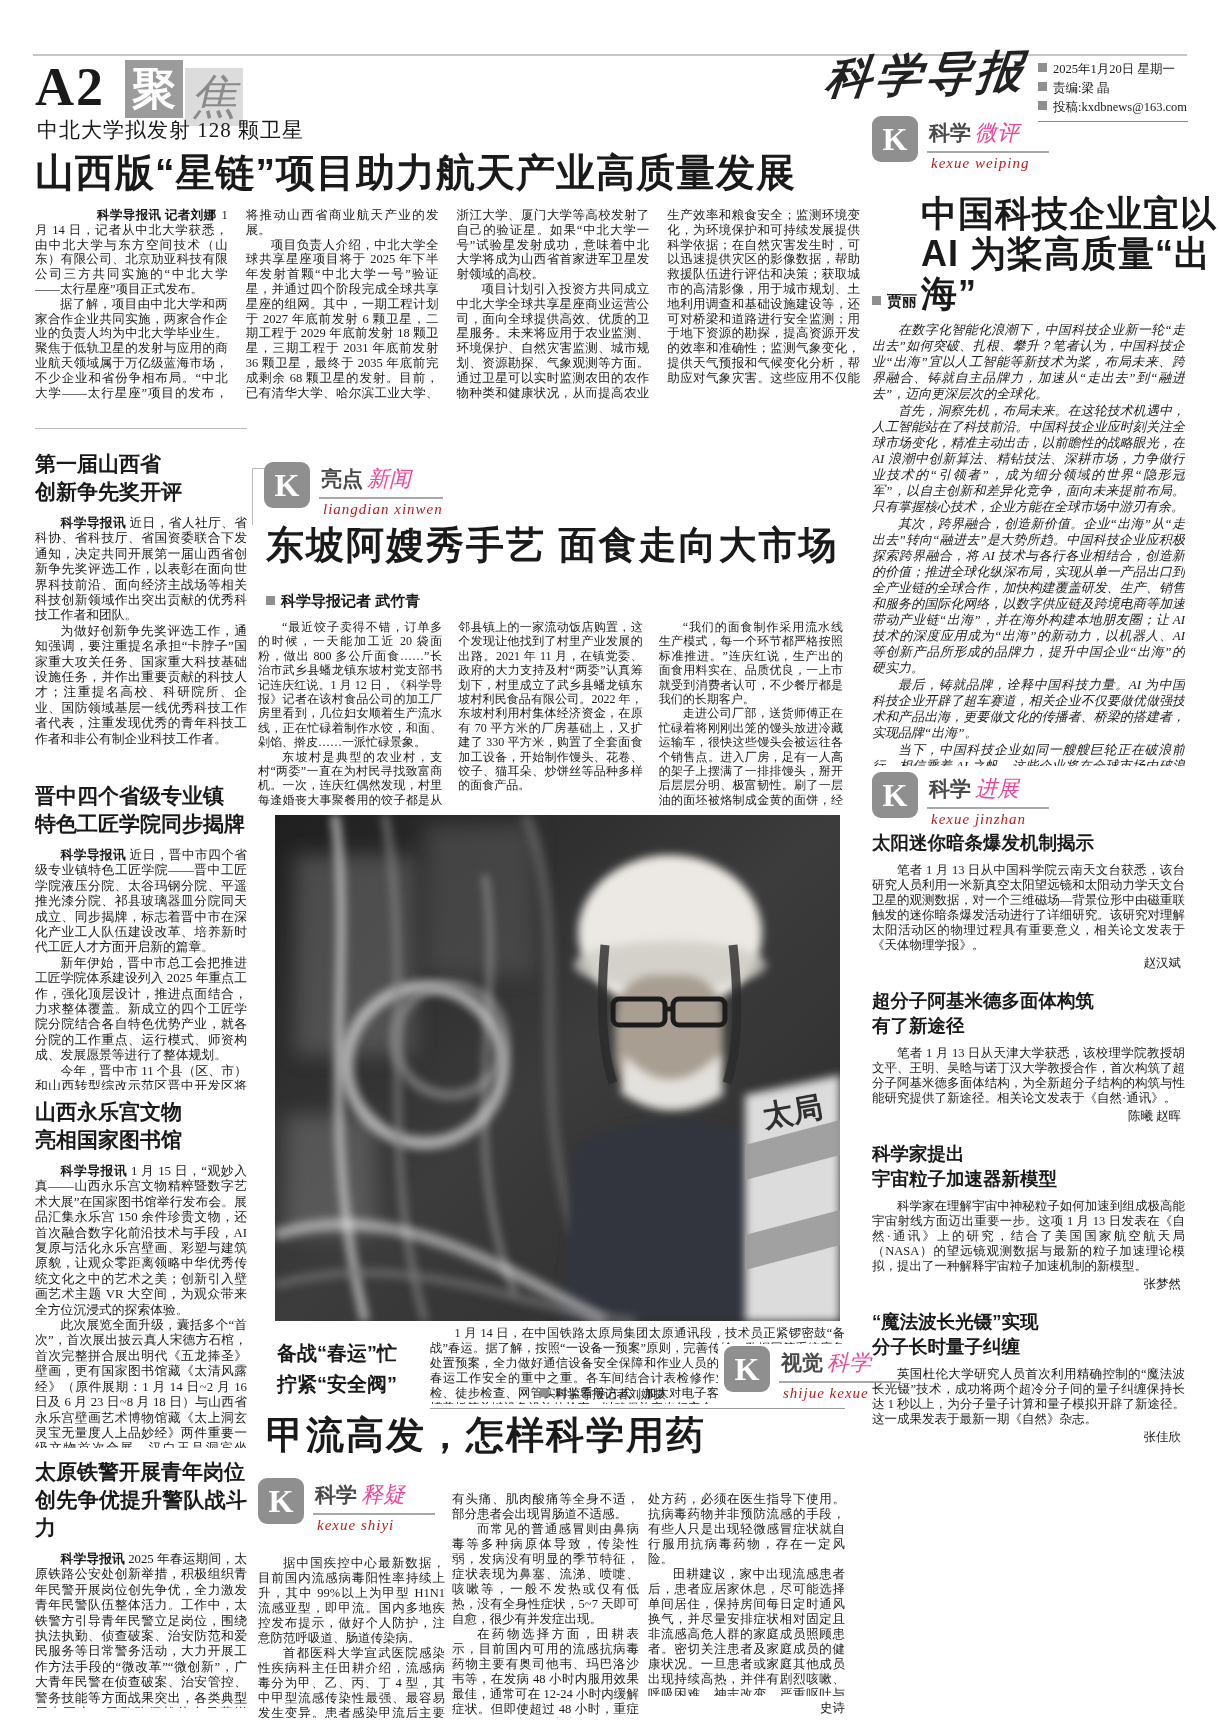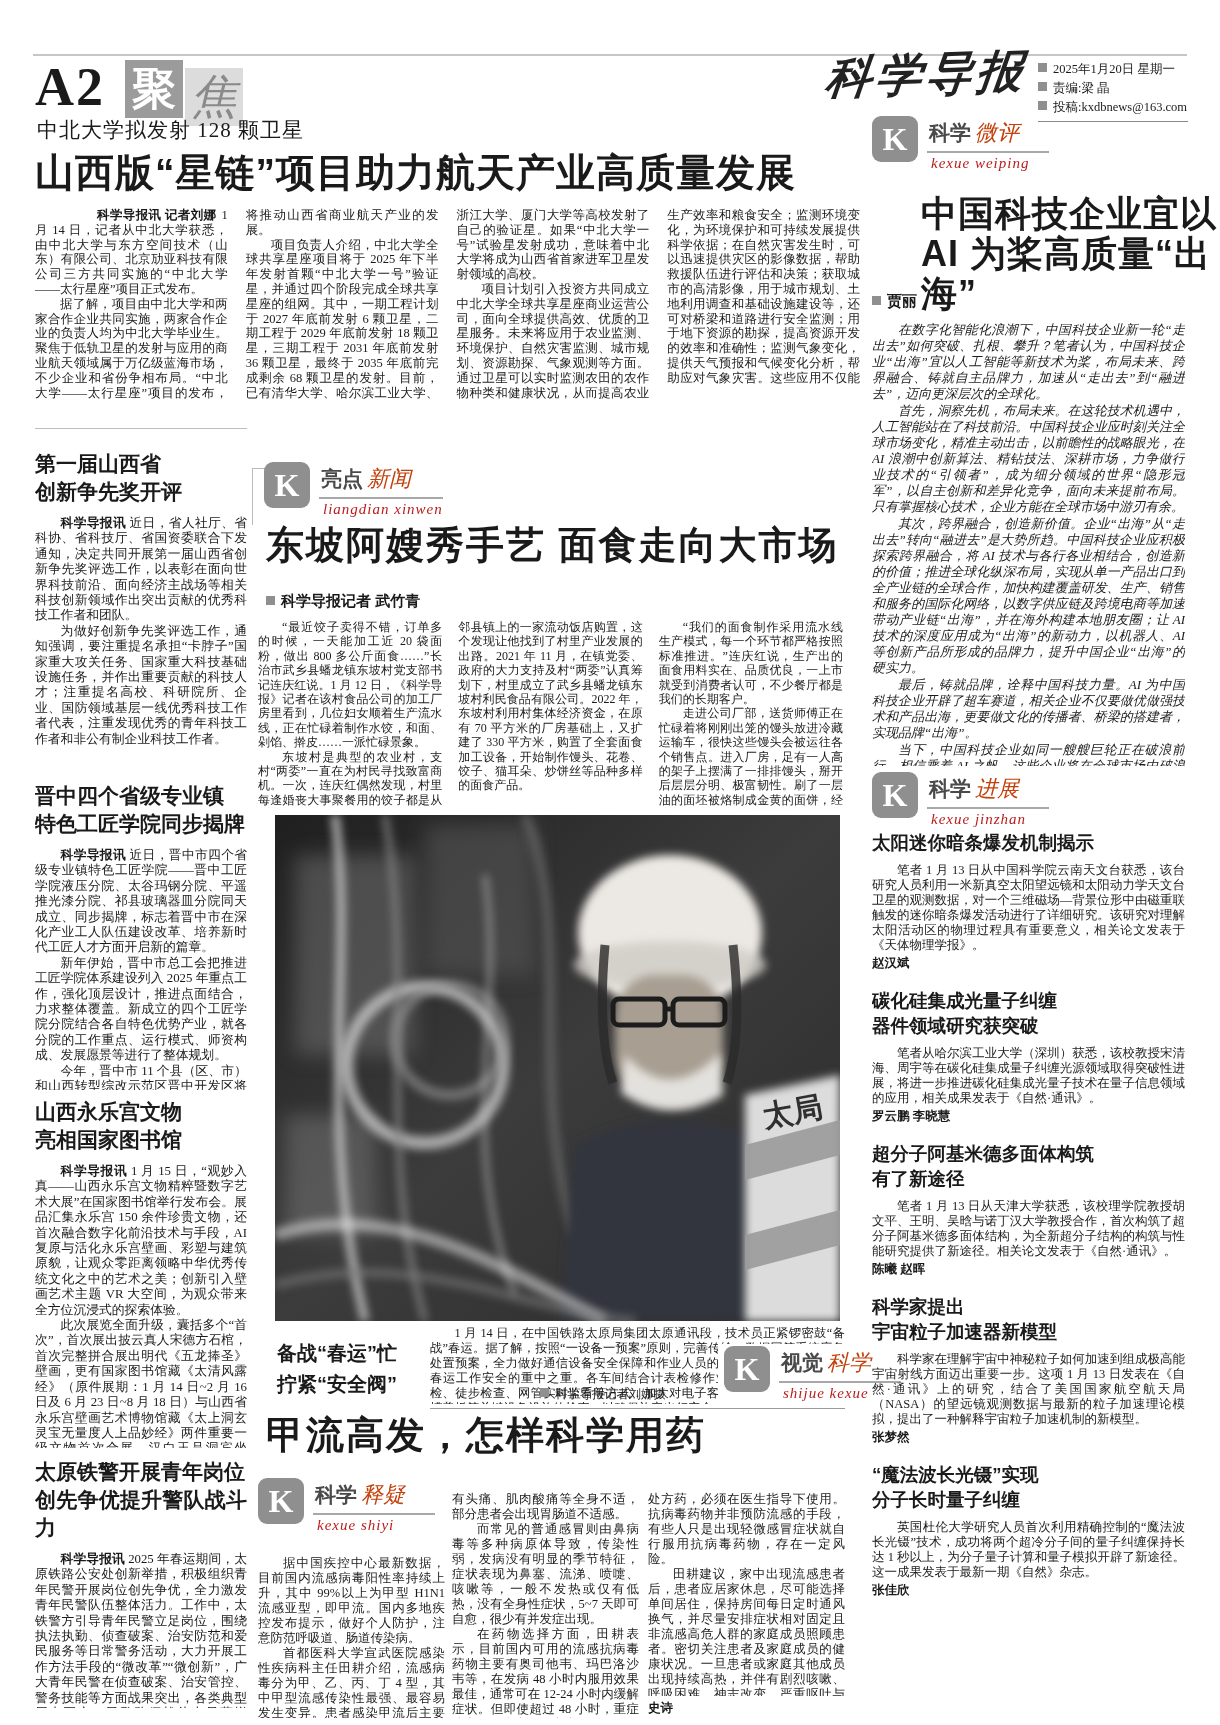--- a/index.html
+++ b/index.html
@@ -3,21 +3,21 @@
 <meta charset="utf-8">
 <style>
   html,body{margin:0;padding:0;background:#e9e9e9;}
   .page{position:relative;width:1220px;height:1725px;margin:0 auto;background:#ffffff;
         font-family:"Liberation Serif","DejaVu Serif",serif;color:#1a1a1a;overflow:hidden;}
   .sans{font-family:"Liberation Sans","DejaVu Sans",sans-serif;}
   .pre{white-space:pre-line;}
   .just{text-align:justify;}
   p{margin:0;text-indent:2em;}
   p.flush{text-indent:0;}
-  .sig{text-align:left;font-weight:bold;padding-right:4px;}
+  .sig{text-align:right;font-weight:normal;padding-right:4px;}
   .sq{display:inline-block;width:9px;height:9px;background:#8f8f8f;margin-right:6px;vertical-align:1px;}
 
   
   .top-rule{position:absolute;left:33px;right:33px;top:54px;height:2px;background:#c6c6c6;}
   .page-no{position:absolute;left:35px;top:56px;font-size:54px;font-weight:bold;letter-spacing:2px;}
   .focus-logo{position:absolute;left:125px;top:60px;display:flex;}
   .focus-tile1{width:58px;height:58px;background:#9b9b9b;color:#fff;font-size:44px;font-weight:bold;
                display:flex;align-items:center;justify-content:center;}
   .focus-tile2{width:58px;height:58px;background:#dcdcdc;color:#8a8a8a;font-size:46px;font-style:italic;
                display:flex;align-items:center;justify-content:center;margin-left:2px;margin-top:8px;
@@ -42,21 +42,21 @@
   .rail-article h2{margin:0 0 10px 0;font-size:21px;line-height:28px;font-weight:bold;}
 
   
   .badge{position:absolute;display:flex;gap:9px;align-items:flex-start;}
   .badge .tile{width:46px;height:46px;background:#8f8f8f;border-radius:9px;color:#fff;
                font-family:"Liberation Serif",serif;font-weight:bold;font-size:32px;
                display:flex;align-items:center;justify-content:center;}
   .badge .lblrow{display:flex;align-items:baseline;gap:4px;border-bottom:2px solid #a8a8a8;
                  padding:2px 30px 3px 2px;}
   .badge .lbl-main{font-size:21px;font-weight:bold;color:#4a4a4a;}
-  .badge .lbl-script{font-size:22px;font-style:italic;color:#c2410c;font-family:"Liberation Serif",serif;}
+  .badge .lbl-script{font-size:22px;font-style:italic;color:#ec4899;font-family:"Liberation Serif",serif;}
   .badge .pinyin{font-size:15px;font-style:italic;color:#b91c1c;padding:2px 0 0 4px;
                  font-family:"Liberation Serif",serif;letter-spacing:1px;}
 
   
   .hl-bracket{position:absolute;left:252px;top:468px;width:16px;height:56px;
               border-left:1px solid #bbb;border-top:1px solid #bbb;}
   .hl-headline{position:absolute;left:266px;top:520px;width:580px;font-size:38px;font-weight:900;
                letter-spacing:2px;}
   .hl-byline{position:absolute;left:266px;top:592px;font-size:15px;font-weight:bold;}
   .hl-body{position:absolute;left:258px;top:620px;width:585px;height:188px;overflow:hidden;
@@ -296,26 +296,20 @@
       <div class="pinyin">kexue jinzhan</div>
     </div>
   </div>
   <div class="jz-list">
     <div class="jz-article">
       <h3 class="pre sans">太阳迷你暗条爆发机制揭示</h3>
       <p>笔者 1 月 13 日从中国科学院云南天文台获悉，该台研究人员利用一米新真空太阳望远镜和太阳动力学天文台卫星的观测数据，对一个三维磁场—背景位形中由磁重联触发的迷你暗条爆发活动进行了详细研究。该研究对理解太阳活动区的物理过程具有重要意义，相关论文发表于《天体物理学报》。</p>
       <div class="sig">赵汉斌</div>
     </div>
     <div class="jz-article">
-      <h3 class="pre sans">碳化硅集成光量子纠缠
-器件领域研究获突破</h3>
-      <p>笔者从哈尔滨工业大学（深圳）获悉，该校教授宋清海、周宇等在碳化硅集成量子纠缠光源领域取得突破性进展，将进一步推进碳化硅集成光量子技术在量子信息领域的应用，相关成果发表于《自然·通讯》。</p>
-      <div class="sig">罗云鹏 李晓慧</div>
-    </div>
-    <div class="jz-article">
       <h3 class="pre sans">超分子阿基米德多面体构筑
 有了新途径</h3>
       <p>笔者 1 月 13 日从天津大学获悉，该校理学院教授胡文平、王明、吴晗与诺丁汉大学教授合作，首次构筑了超分子阿基米德多面体结构，为全新超分子结构的构筑与性能研究提供了新途径。相关论文发表于《自然·通讯》。</p>
       <div class="sig">陈曦 赵晖</div>
     </div>
     <div class="jz-article">
       <h3 class="pre sans">科学家提出
 宇宙粒子加速器新模型</h3>
       <p>科学家在理解宇宙中神秘粒子如何加速到组成极高能宇宙射线方面迈出重要一步。这项 1 月 13 日发表在《自然·通讯》上的研究，结合了美国国家航空航天局（NASA）的望远镜观测数据与最新的粒子加速理论模拟，提出了一种解释宇宙粒子加速机制的新模型。</p>
       <div class="sig">张梦然</div>

